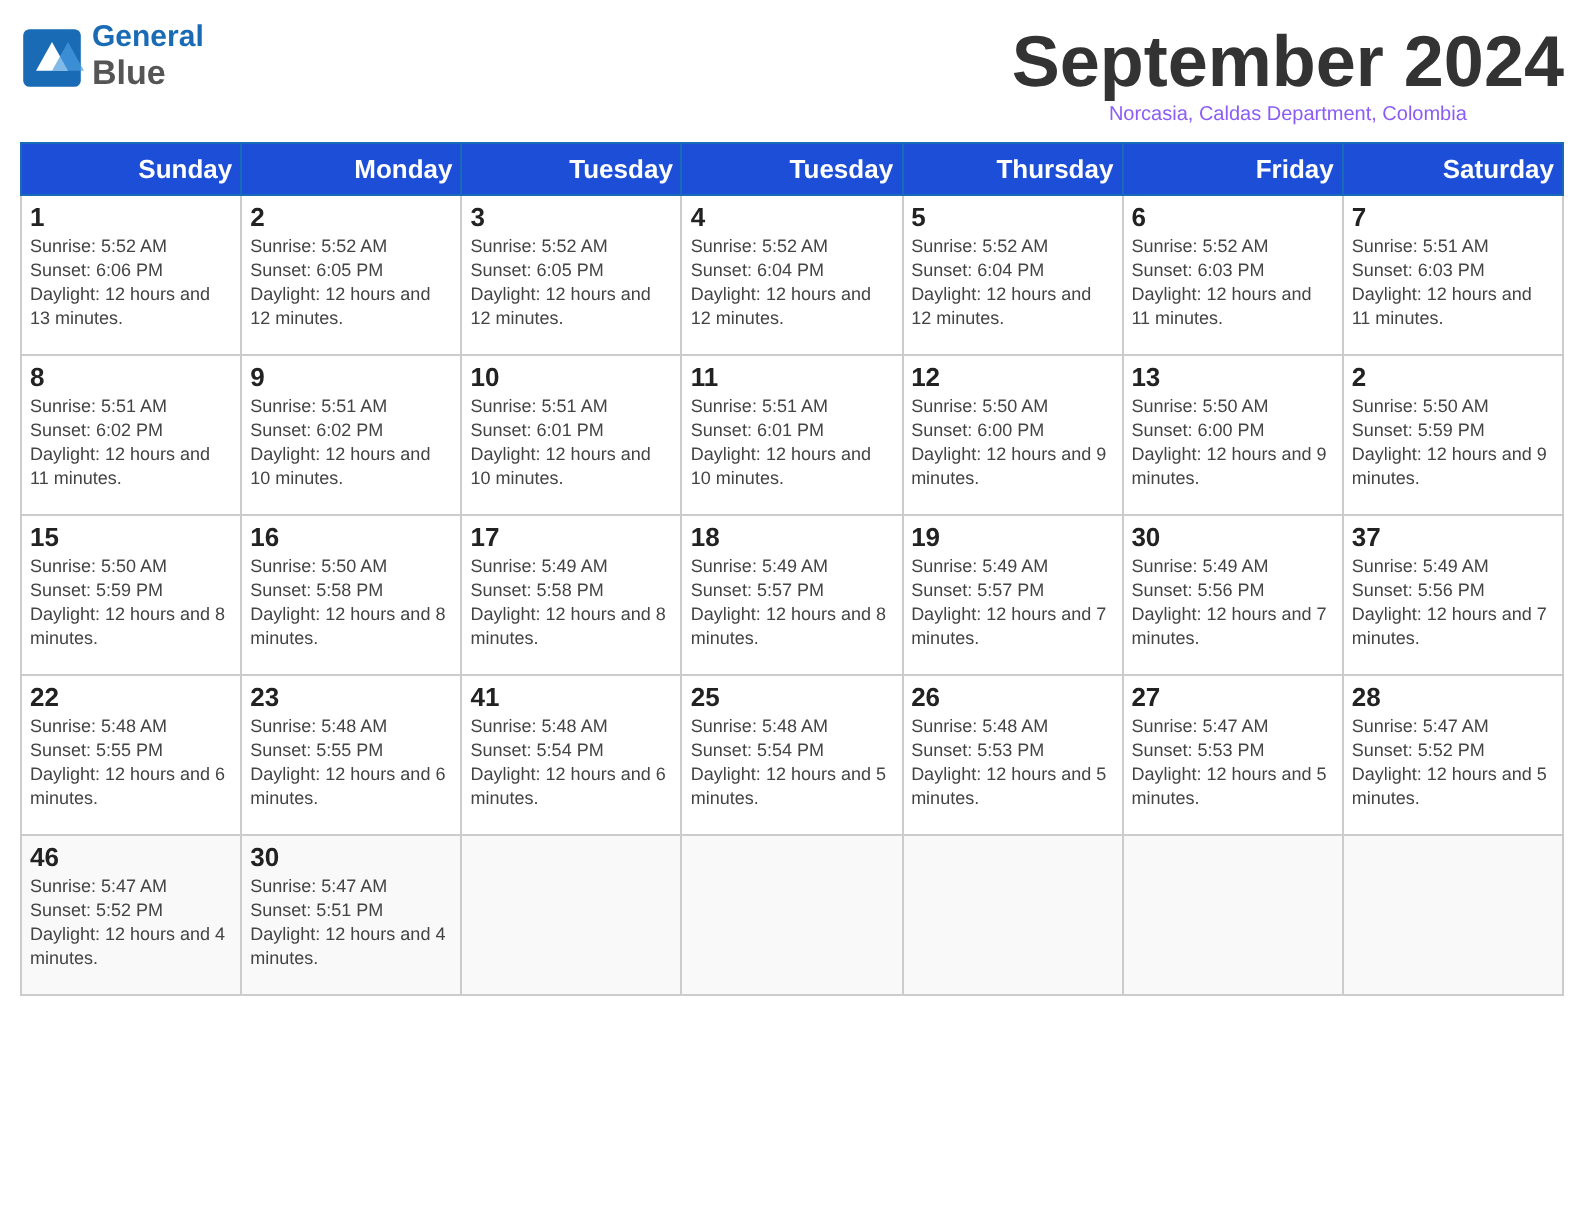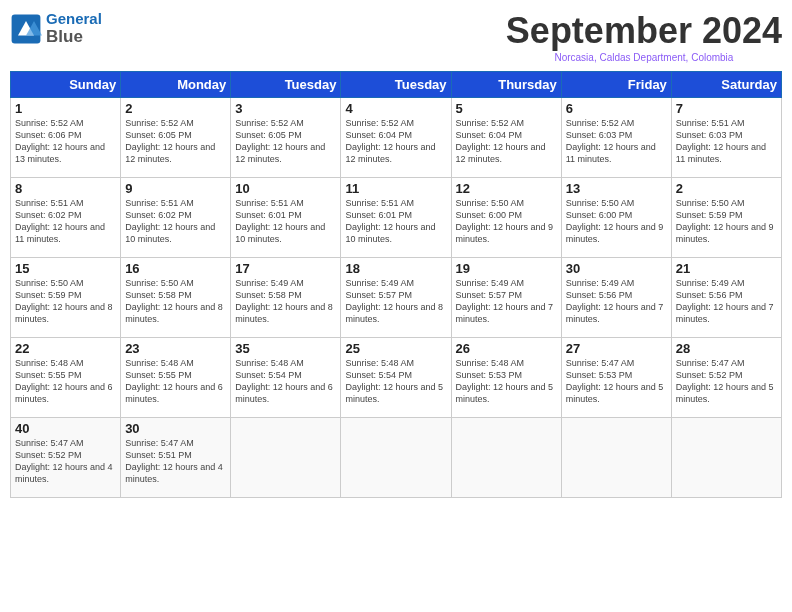--- a/index.html
+++ b/index.html
@@ -274,21 +274,21 @@
       </td>
         <td>
         <span class="day-number">30</span>
         <div class="day-info">
           Sunrise: 5:49 AM<br>
           Sunset: 5:56 PM<br>
           Daylight: 12 hours and 7 minutes.
         </div>
       </td>
         <td>
-        <span class="day-number">21</span>
+        <span class="day-number">37</span>
         <div class="day-info">
           Sunrise: 5:49 AM<br>
           Sunset: 5:56 PM<br>
           Daylight: 12 hours and 7 minutes.
         </div>
       </td>
       </tr>
       <tr class="week-row">
         <td>
         <span class="day-number">22</span>
@@ -300,21 +300,21 @@
       </td>
         <td>
         <span class="day-number">23</span>
         <div class="day-info">
           Sunrise: 5:48 AM<br>
           Sunset: 5:55 PM<br>
           Daylight: 12 hours and 6 minutes.
         </div>
       </td>
         <td>
-        <span class="day-number">35</span>
+        <span class="day-number">41</span>
         <div class="day-info">
           Sunrise: 5:48 AM<br>
           Sunset: 5:54 PM<br>
           Daylight: 12 hours and 6 minutes.
         </div>
       </td>
         <td>
         <span class="day-number">25</span>
         <div class="day-info">
           Sunrise: 5:48 AM<br>
@@ -342,21 +342,21 @@
         <span class="day-number">28</span>
         <div class="day-info">
           Sunrise: 5:47 AM<br>
           Sunset: 5:52 PM<br>
           Daylight: 12 hours and 5 minutes.
         </div>
       </td>
       </tr>
       <tr class="last-week">
         <td>
-        <span class="day-number">40</span>
+        <span class="day-number">46</span>
         <div class="day-info">
           Sunrise: 5:47 AM<br>
           Sunset: 5:52 PM<br>
           Daylight: 12 hours and 4 minutes.
         </div>
       </td>
         <td>
         <span class="day-number">30</span>
         <div class="day-info">
           Sunrise: 5:47 AM<br>

